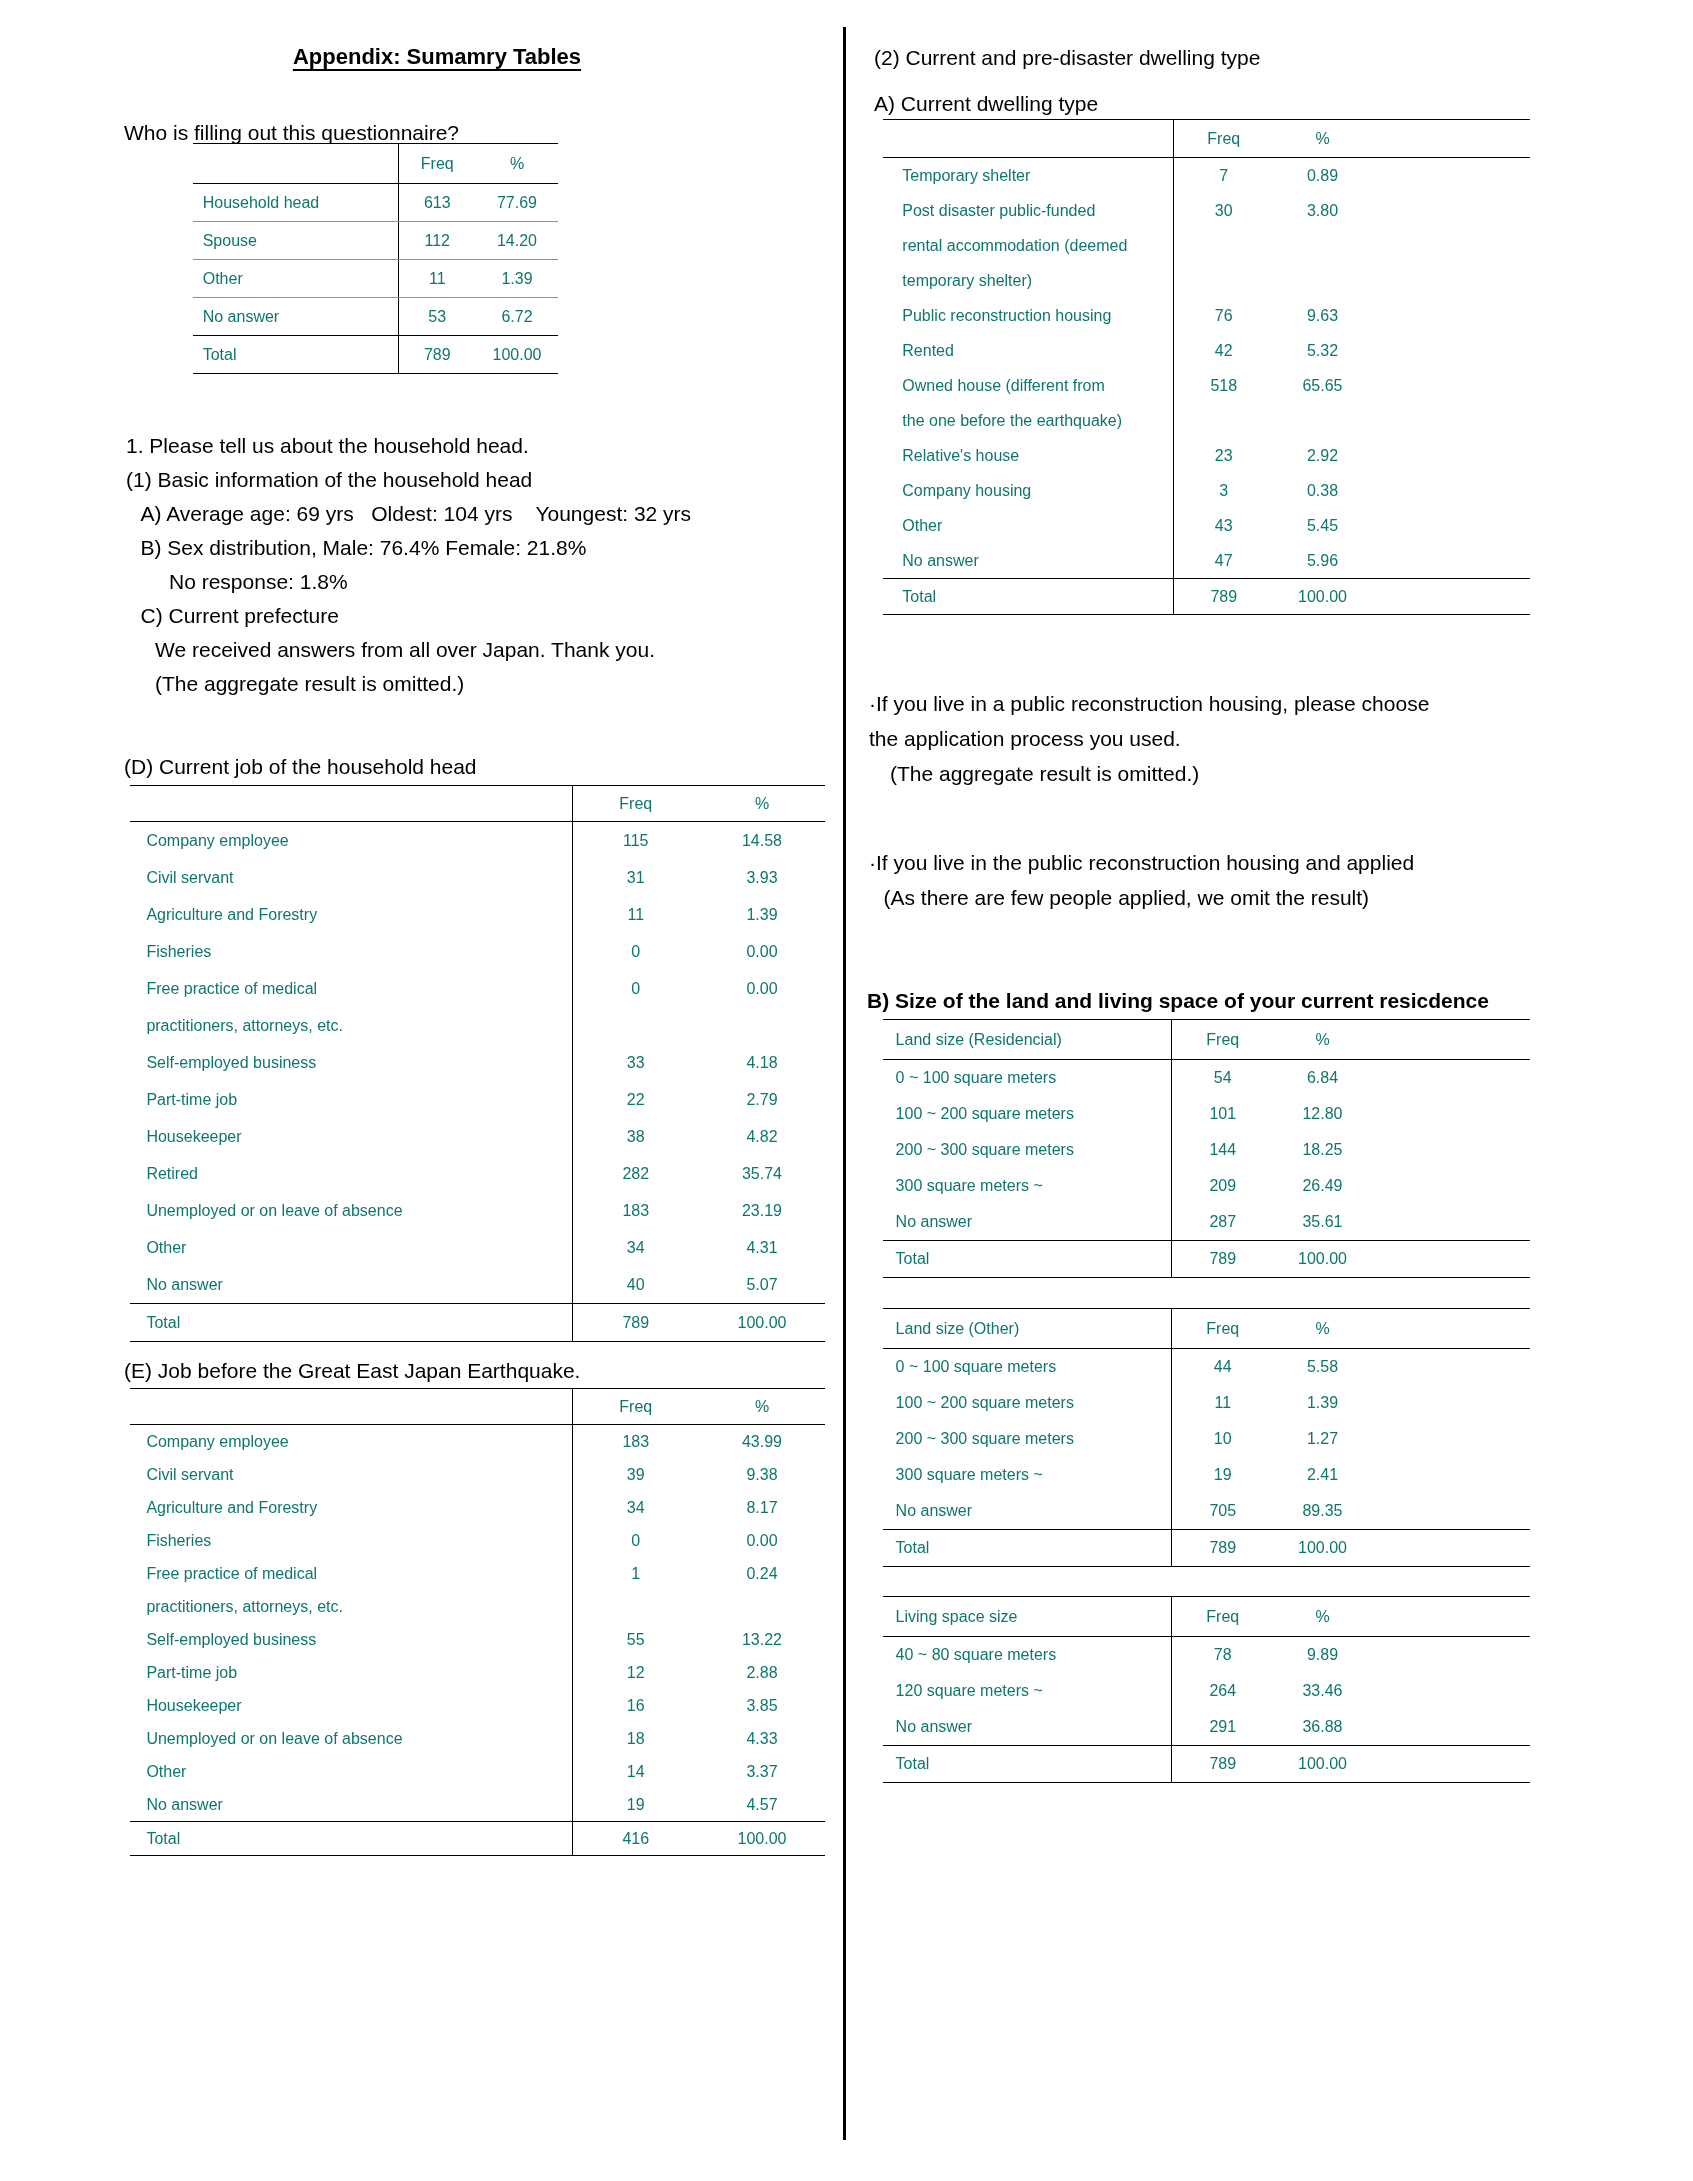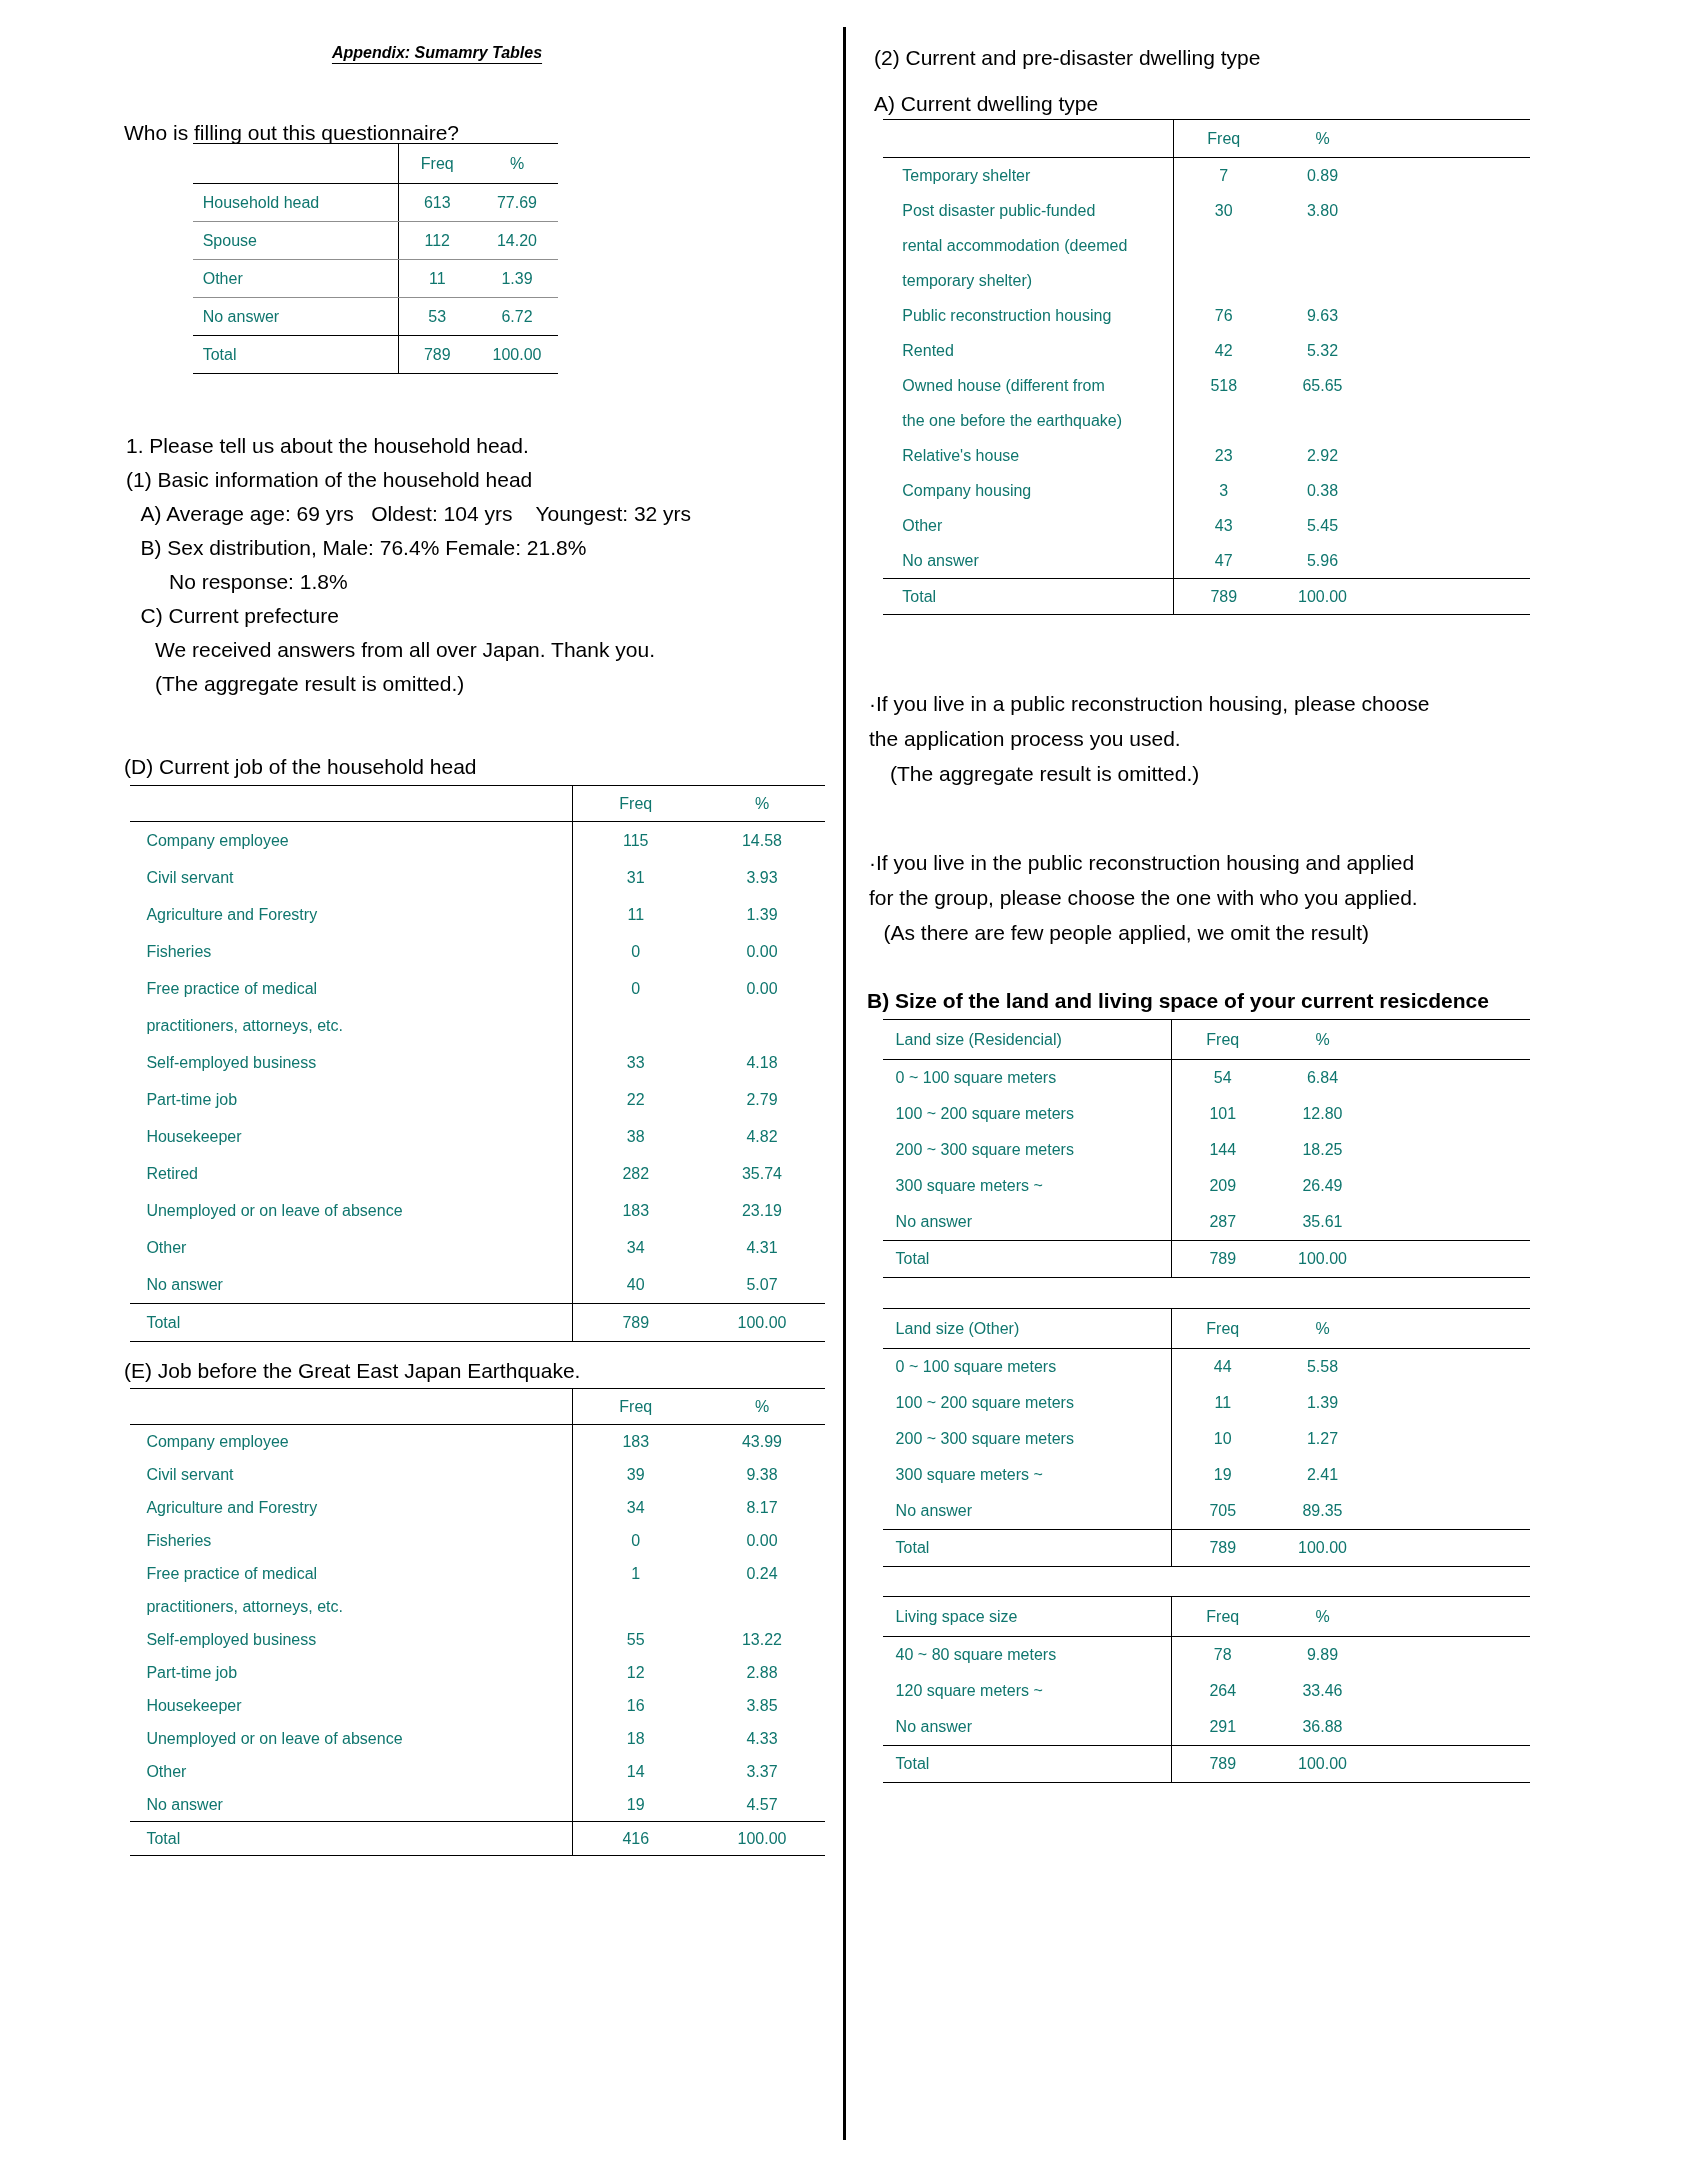--- a/index.html
+++ b/index.html
@@ -10,24 +10,23 @@
     font-family:"Liberation Sans","DejaVu Sans",sans-serif;
     color:#000;
     overflow:hidden;
   }
   .abs { position:absolute; }
 
   
   .title {
     left:92px; top:44px; width:690px;
     text-align:center;
-    font-size:16px; font-weight:bold;
+    font-size:22px; font-weight:bold;
     text-decoration:underline;
     text-underline-offset:4.8px;
-    font-style:italic;
   }
   .heading { font-size:21px; line-height:25px; white-space:pre; }
   .bodyblock { font-size:21px; }
   .bodyblock .line { line-height:34px; white-space:pre; }
   .noteblock { font-size:21px; }
   .noteblock .line { line-height:35px; white-space:pre; }
   .ind1 { padding-left:14.5px; }
   .ind2 { padding-left:29px; }
   .ind3 { padding-left:43px; }
   .indn { padding-left:21px; }
@@ -414,21 +413,20 @@
     </table>
 
   <div class="abs noteblock pos-n1">
     <div class="line">·If you live in a public reconstruction housing, please choose</div>
     <div class="line">the application process you used.</div>
     <div class="line indn">(The aggregate result is omitted.)</div>
   </div>
 
   <div class="abs noteblock pos-n2">
     <div class="line">·If you live in the public reconstruction housing and applied</div>
-    <div class="line">for the group, please choose the one with who you applied.</div>
     <div class="line ind1">(As there are few people applied, we omit the result)</div>
   </div>
 
   <div class="abs heading pos-hB">B) Size of the land and living space of your current resicdence</div>
   <table class="abs qtable tbl-b tbl-b1">
       <colgroup>
         <col>
         <col>
         <col>
         <col>

